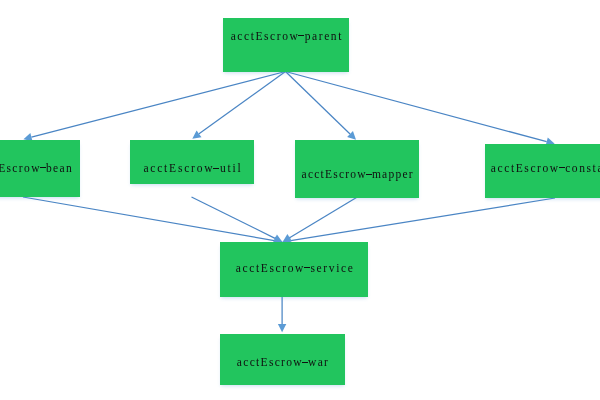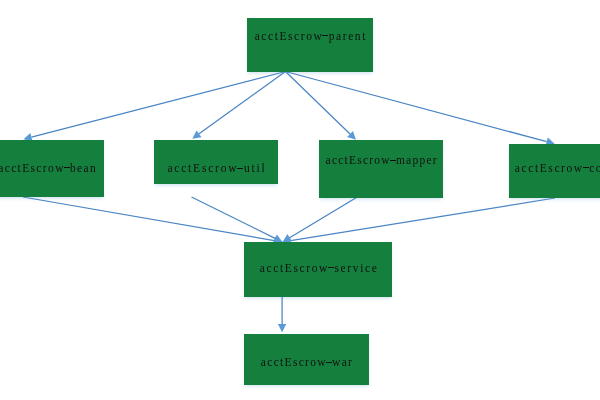--- a/index.html
+++ b/index.html
@@ -1,22 +1,22 @@
 <!DOCTYPE html>
 <html><head>
 <meta charset="utf-8">
 <title>acctEscrow module dependency diagram</title>
 <style>
   html,body{margin:0;padding:0;}
   body{width:600px;height:400px;background:#ffffff;overflow:hidden;
        font-family:"Liberation Serif",serif;}
   #canvas{position:relative;width:600px;height:400px;}
   svg.layer{position:absolute;left:0;top:0;width:600px;height:400px;}
-  .node{position:absolute;background:#15803d;box-sizing:border-box;
-        box-shadow:0 2.5px 3.5px -1px rgba(91,155,213,0.30);margin-left:24px;}
+  .node{position:absolute;background:#22c55e;box-sizing:border-box;
+        box-shadow:0 2.5px 3.5px -1px rgba(91,155,213,0.30);}
   .lbl{position:absolute;left:0;right:0;text-align:center;white-space:pre;
        color:#101010;font-family:"Liberation Serif",serif;font-size:11.5px;
        line-height:0;}
   .cjk{font-size:13.9px;letter-spacing:0;color:transparent;}
 
   .hy{display:inline-block;width:6.0px;height:1.1px;background:#101010;
       vertical-align:baseline;position:relative;top:-3.6px;letter-spacing:0;
       margin-left:-1.08px;margin-right:calc(var(--ls) - 1.08px);}
   .ls-service {--ls:1.63px; letter-spacing:1.63px; text-indent:1.63px;}
   .ls-util    {--ls:1.79px; letter-spacing:1.79px; text-indent:1.79px;}
@@ -70,21 +70,21 @@
 
   <div class="node" style="left:-34.2px;top:139.9px;width:114.4px;height:57.3px;">
     <div class="lbl ls-bean" style="top:28.1px;">acctEscrow<span class="hy"></span>bean</div>
   </div>
 
   <div class="node" style="left:130.1px;top:140.2px;width:123.9px;height:44px;">
     <div class="lbl ls-util" style="top:28.1px;">acctEscrow<span class="hy"></span>util</div>
   </div>
 
   <div class="node" style="left:295.2px;top:140.2px;width:123.8px;height:57.5px;">
-    <div class="lbl ls-mapper" style="top:20px;font-family:Liberation Serif, serif;">acctEscrow<span class="hy"></span>mapper</div>
+    <div class="lbl ls-mapper" style="top:34px;font-family:Liberation Serif, serif;">acctEscrow<span class="hy"></span>mapper</div>
   </div>
 
   <div class="node" style="left:484.7px;top:144px;width:136.1px;height:53.7px;">
     <div class="lbl ls-constant" style="top:23.6px;">acctEscrow<span class="hy"></span>constant</div>
   </div>
 
   <div class="node" style="left:220.3px;top:242px;width:148px;height:54.9px;">
     <div class="lbl ls-service" style="top:25.6px;">acctEscrow<span class="hy"></span>service</div>
   </div>
 

